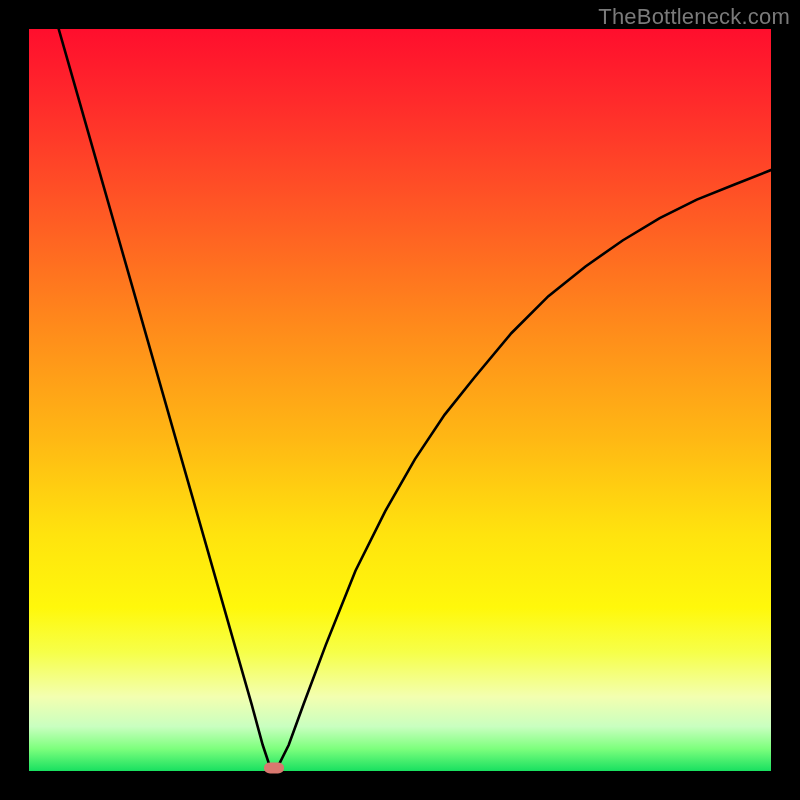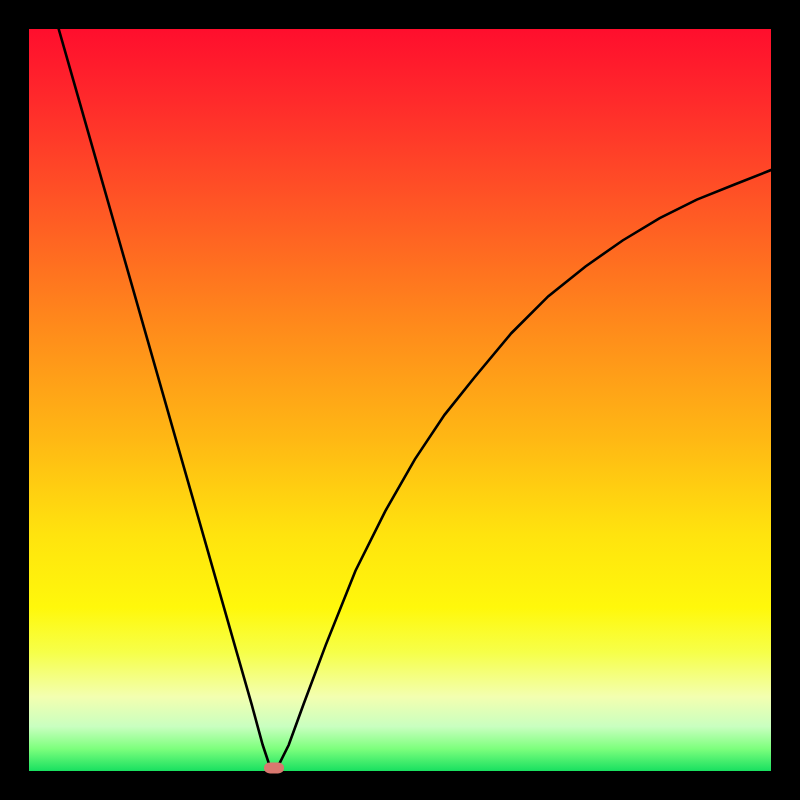--- a/index.html
+++ b/index.html
@@ -70,14 +70,15 @@
 
 <div class="frame">
 
   <div class="plot-area">
     <svg class="curve-svg" viewBox="0 0 742 742" preserveAspectRatio="none">
       <path id="curve-path" fill="none" stroke="#000" stroke-width="2.6" stroke-linecap="round" d="M29.68 0.00 L44.52 51.94 L59.36 103.88 L74.20 155.82 L89.04 207.76 L103.88 259.70 L118.72 311.64 L133.56 363.58 L148.40 415.52 L163.24 467.46 L178.08 519.40 L192.92 571.34 L207.76 623.28 L222.60 675.22 L233.73 716.03 L241.15 738.29 L248.57 738.29 L259.70 716.03 L274.54 675.22 L296.80 615.86 L326.48 541.66 L356.16 482.30 L385.84 430.36 L415.52 385.84 L445.20 348.74 L482.30 304.22 L519.40 267.12 L556.50 237.44 L593.60 211.47 L630.70 189.21 L667.80 170.66 L704.90 155.82 L742.00 140.98"></path>
     </svg>
     <div id="min-marker" class="marker" style="left: 244.86px; top: 739.032px;"></div>
   </div>
 
+  <div class="watermark">TheBottleneck.com</div>
 
 </div>
 
 </body></html>

